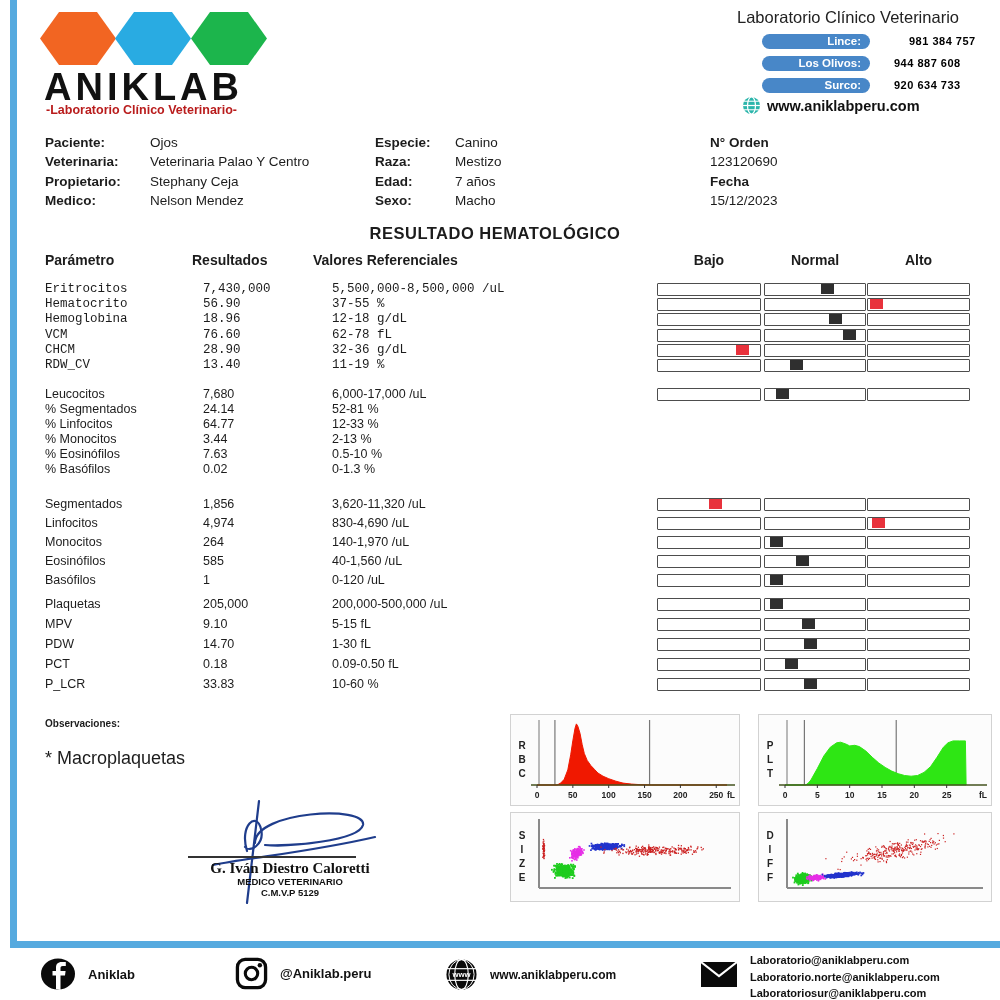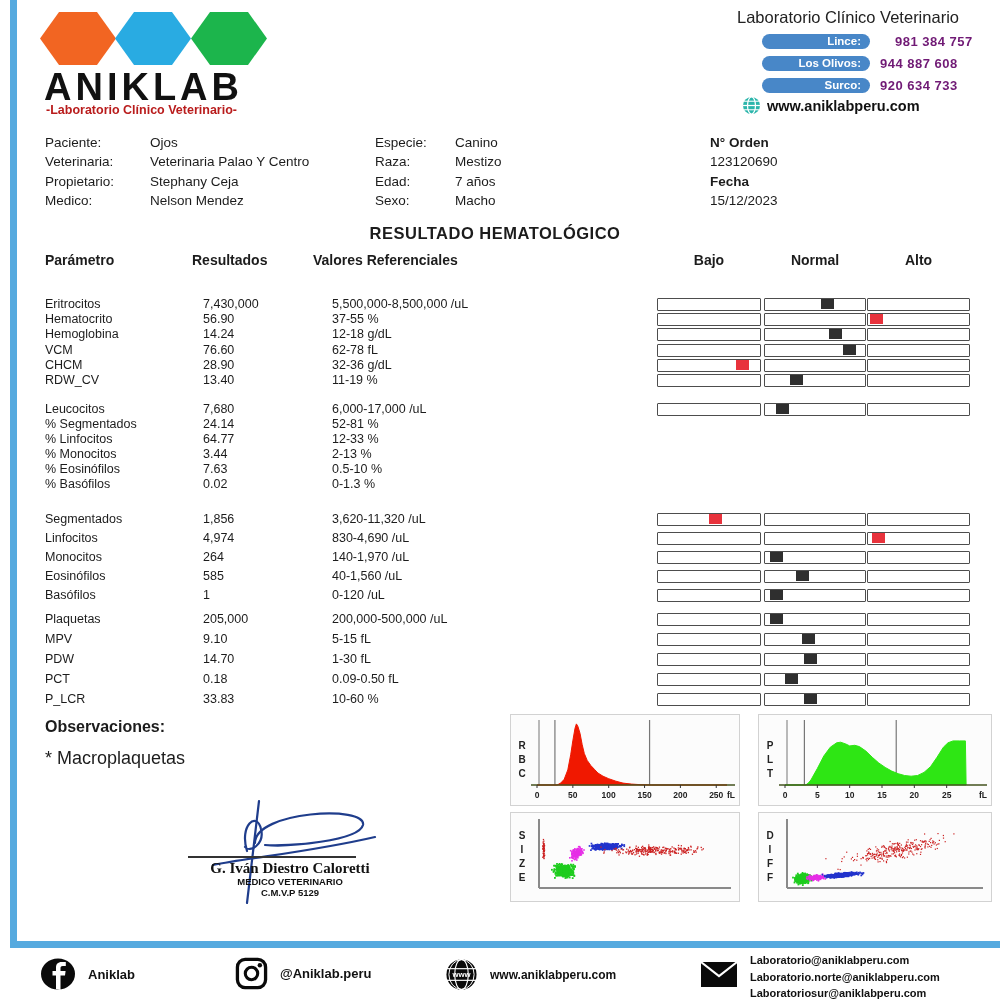--- a/index.html
+++ b/index.html
@@ -11,26 +11,26 @@
   .frame-bottom{left:10px;top:941px;width:990px;height:7px;background:#56aadf;}
   
   .hex{position:absolute;width:76px;height:53px;clip-path:polygon(25% 0,75% 0,100% 50%,75% 100%,25% 100%,0 50%);}
   .brand{left:44px;top:66px;font-size:38px;font-weight:bold;letter-spacing:4px;color:#111;}
   .tagline{left:46px;top:103px;font-size:12.5px;font-weight:bold;color:#b91c1c;}
   
   .clinic-title{left:698px;top:8px;width:300px;text-align:center;font-size:16.5px;color:#222;}
   .loc-row{position:absolute;left:700px;width:292px;height:16px;display:flex;align-items:center;}
   .pill{width:108px;height:15px;background:#4887c8;border-radius:8px;color:#fff;
         font-size:11.5px;font-weight:bold;text-align:right;padding-right:9px;box-sizing:border-box;line-height:15px;margin-left:62px;}
-  .phone{color:#701a75;font-size:13px;font-weight:bold;margin-left:10px;letter-spacing:.5px;}
+  .phone{color:#000000;font-size:11px;font-weight:bold;margin-left:24px;letter-spacing:.5px;}
   .web-row{left:742px;top:96px;display:flex;align-items:center;gap:6px;}
   .web-row span{font-size:14.5px;font-weight:bold;color:#111;}
   
   .pinfo{font-size:13.5px;line-height:19.4px;}
-  .pinfo .lbl{font-weight:normal;}
+  .pinfo .lbl{font-weight:bold;}
   .pcol-l{left:45px;top:133px;}
   .pcol-l .row{display:flex;} .pcol-l .lbl{width:105px;}
   .pcol-m{left:375px;top:133px;}
   .pcol-m .row{display:flex;} .pcol-m .lbl{width:80px;}
   .pcol-r{left:710px;top:133px;}
   .pcol-r .row{display:flex;flex-direction:column;} .pcol-r .lbl{width:102px;font-weight:bold;}
   
   .rtitle{left:45px;top:224px;width:900px;text-align:center;font-size:16.5px;font-weight:bold;letter-spacing:.5px;}
   #report-table{left:45px;top:252px;width:930px;}
   .thead{position:relative;height:22px;font-size:14px;font-weight:bold;}
@@ -39,26 +39,26 @@
   .th-bajo{left:612px;width:104px;text-align:center;}
   .th-normal{left:719px;width:102px;text-align:center;}
   .th-alto{left:822px;width:103px;text-align:center;}
   .trow{position:relative;font-size:12.5px;}
   .trow .cell{position:absolute;top:0;white-space:nowrap;}
   .c-param{left:0;} .c-res{left:158px;} .c-ref{left:287px;}
   .bars{position:absolute;left:612px;top:1px;width:313px;height:13px;}
   .bar{position:absolute;top:0;height:13px;background:#fff;border:1.5px solid #4d4d4d;border-radius:1px;box-sizing:border-box;}
   .bar-bajo{left:0;width:104px;} .bar-normal{left:107px;width:102px;} .bar-alto{left:210px;width:103px;}
   .marker{position:absolute;top:0;width:13px;height:10px;}
-  .b0{margin-top:23px;} .b0 .trow{height:15.2px;}
+  .b0{margin-top:8px;font-family:Liberation Mono, monospace;} .b0 .trow{height:15.2px;}
   .b1{margin-top:14px;} .b1 .trow{height:15px;}
   .b2{margin-top:20px;} .b2 .trow{height:19px;}
   .b3{margin-top:5px;}  .b3 .trow{height:20px;}
   
-  .obs-title{left:45px;top:718px;font-size:16px;font-weight:bold;}
+  .obs-title{left:45px;top:718px;font-size:10px;font-weight:bold;}
   .obs-note{left:45px;top:748px;font-size:18px;}
   
   .panel{background:#fcfcfc;border:1px solid #d2d2d2;}
   #p-rbc{left:510px;top:714px;width:228px;height:90px;}
   #p-plt{left:758px;top:714px;width:232px;height:90px;}
   #p-size{left:510px;top:812px;width:228px;height:88px;}
   #p-diff{left:758px;top:812px;width:232px;height:88px;}
   .panel svg{display:block;}
   
   .sig-line{left:188px;top:856px;width:168px;height:2px;background:#333;}
@@ -191,21 +191,21 @@
             <div class="bars">
               <div class="bar bar-bajo"></div>
               <div class="bar bar-normal"></div>
               <div class="bar bar-alto">
                 <div class="marker" style="left: calc(2% - 0.26px); background: rgb(232, 50, 60);"></div>
               </div>
             </div>
           </div>
           <div class="trow">
             <div class="cell c-param">Hemoglobina</div>
-            <div class="cell c-res">14.24</div>
+            <div class="cell c-res">18.96</div>
             <div class="cell c-ref">12-18 g/dL</div>
             <div class="bars">
               <div class="bar bar-bajo"></div>
               <div class="bar bar-normal">
                 <div class="marker" style="left: calc(73% - 9.49px); background: rgb(47, 47, 47);"></div>
               </div>
               <div class="bar bar-alto"></div>
             </div>
           </div>
           <div class="trow">

